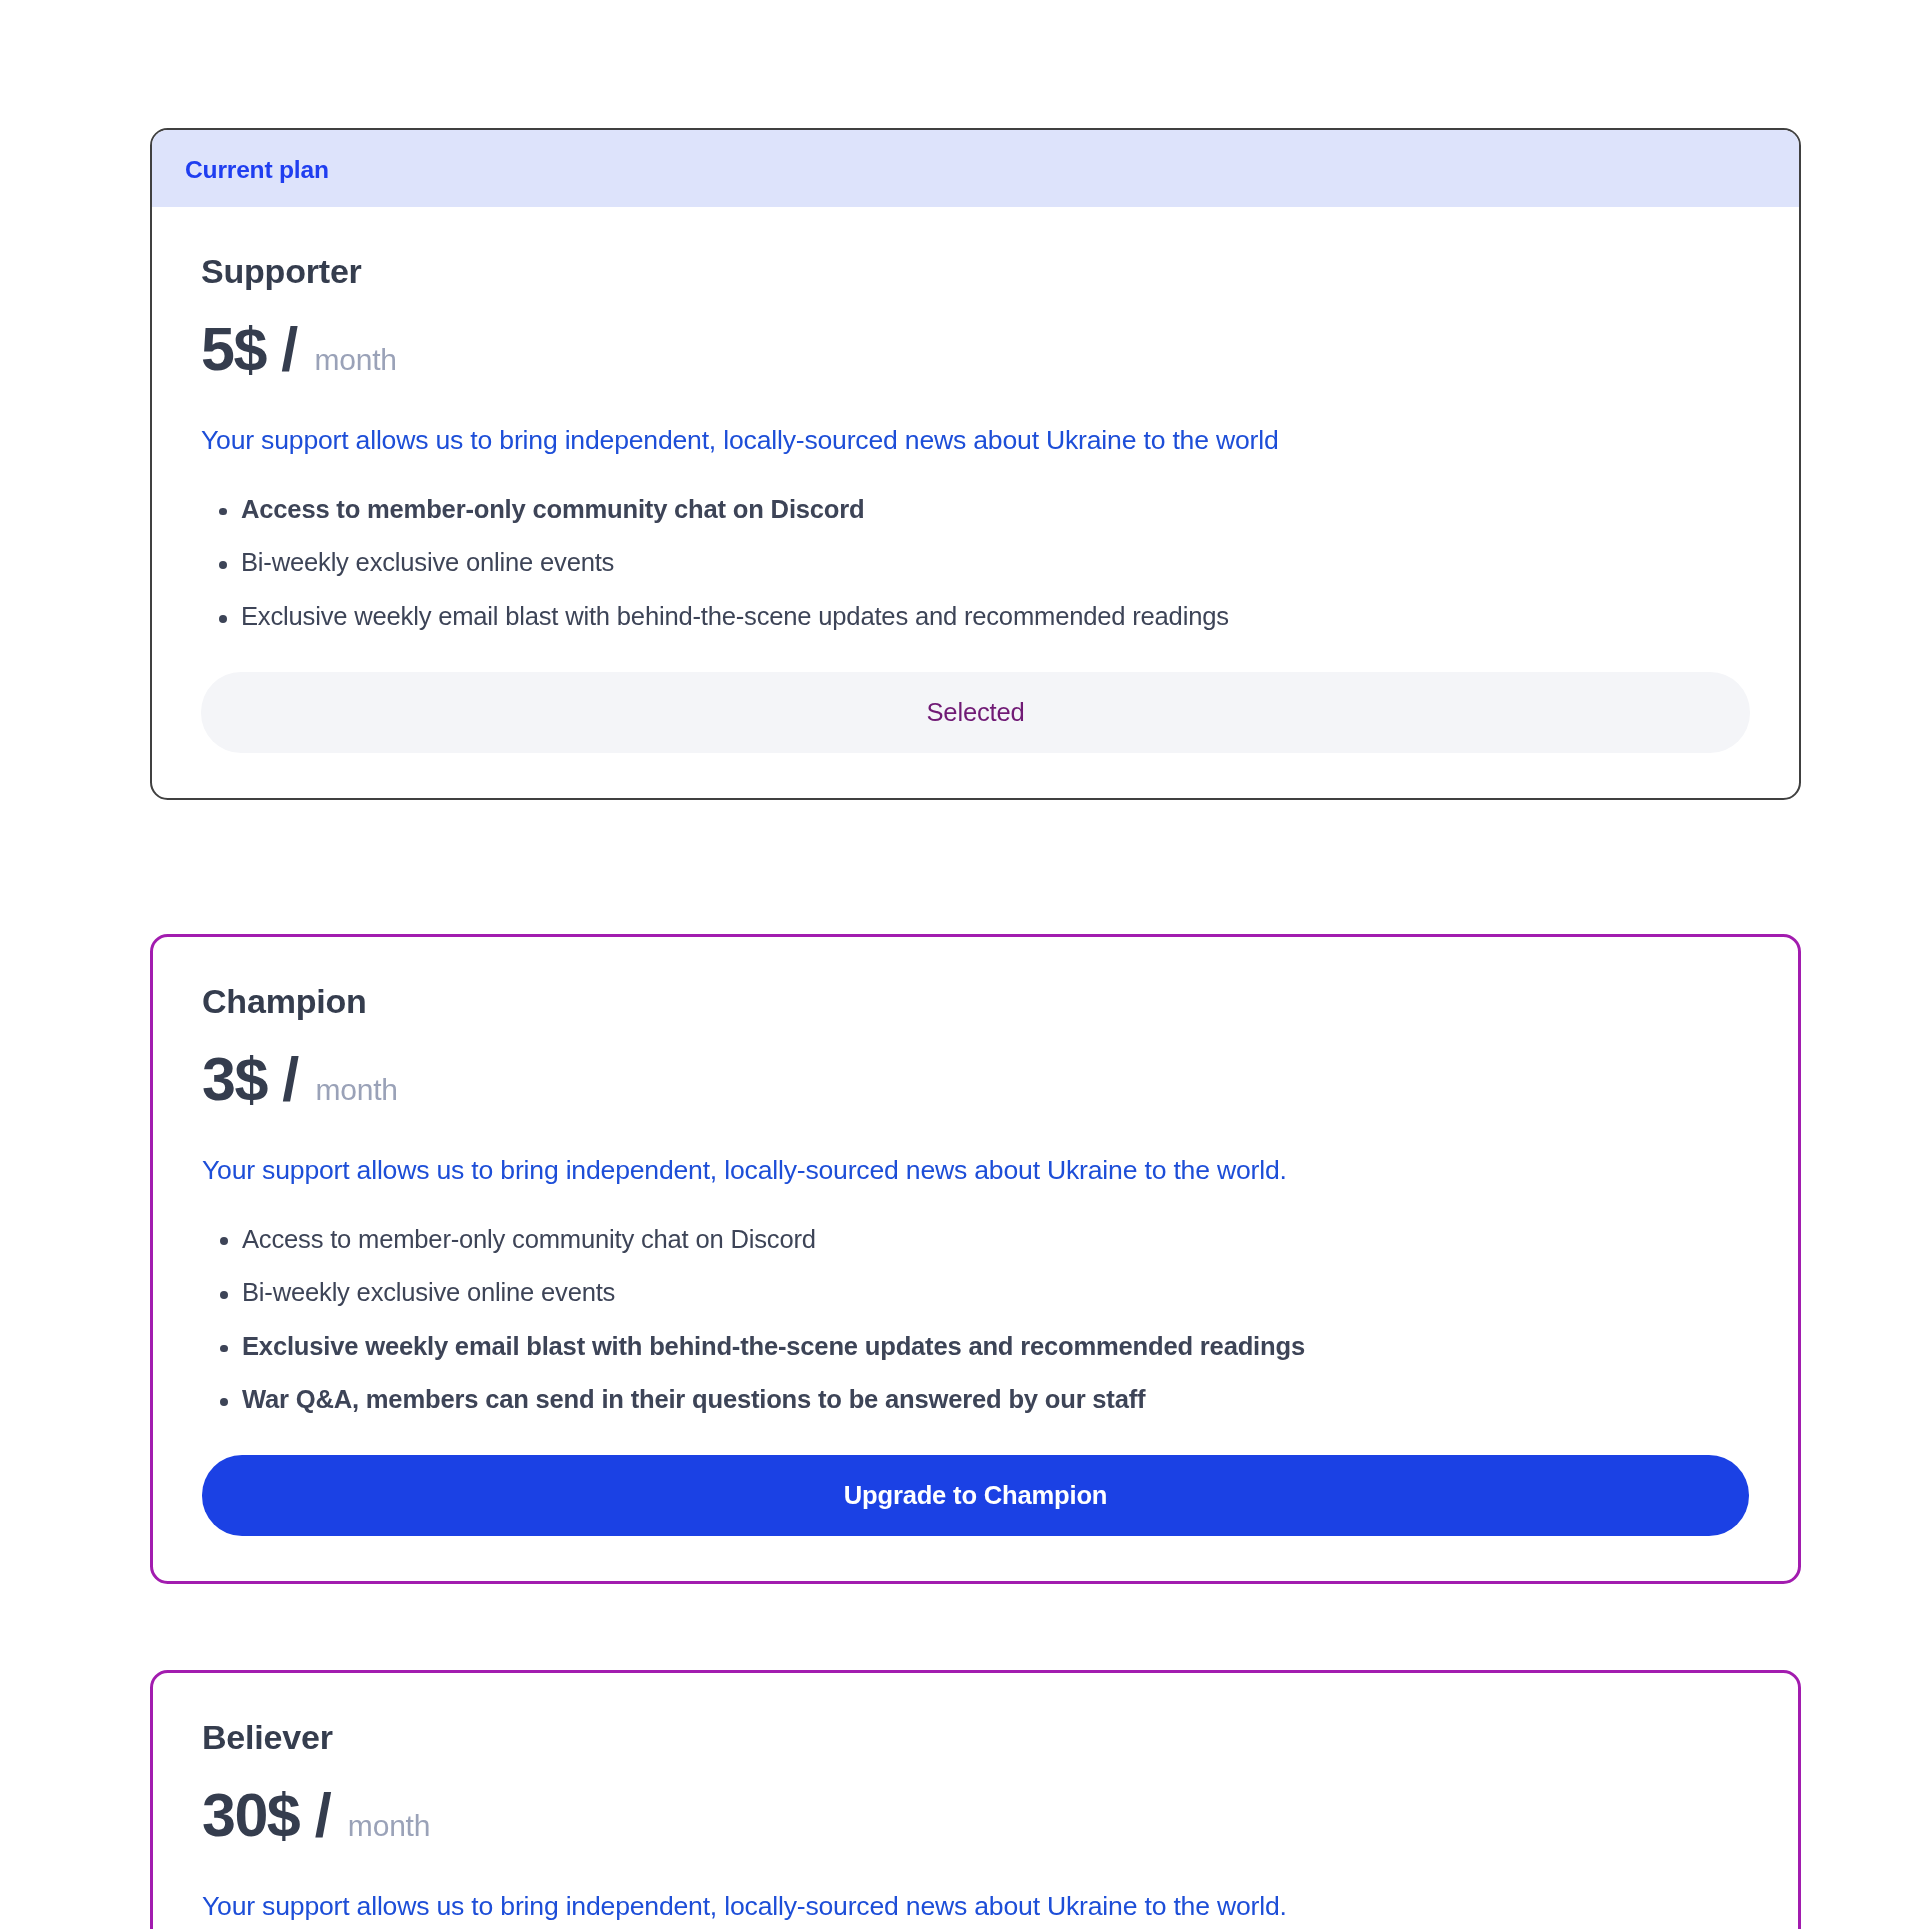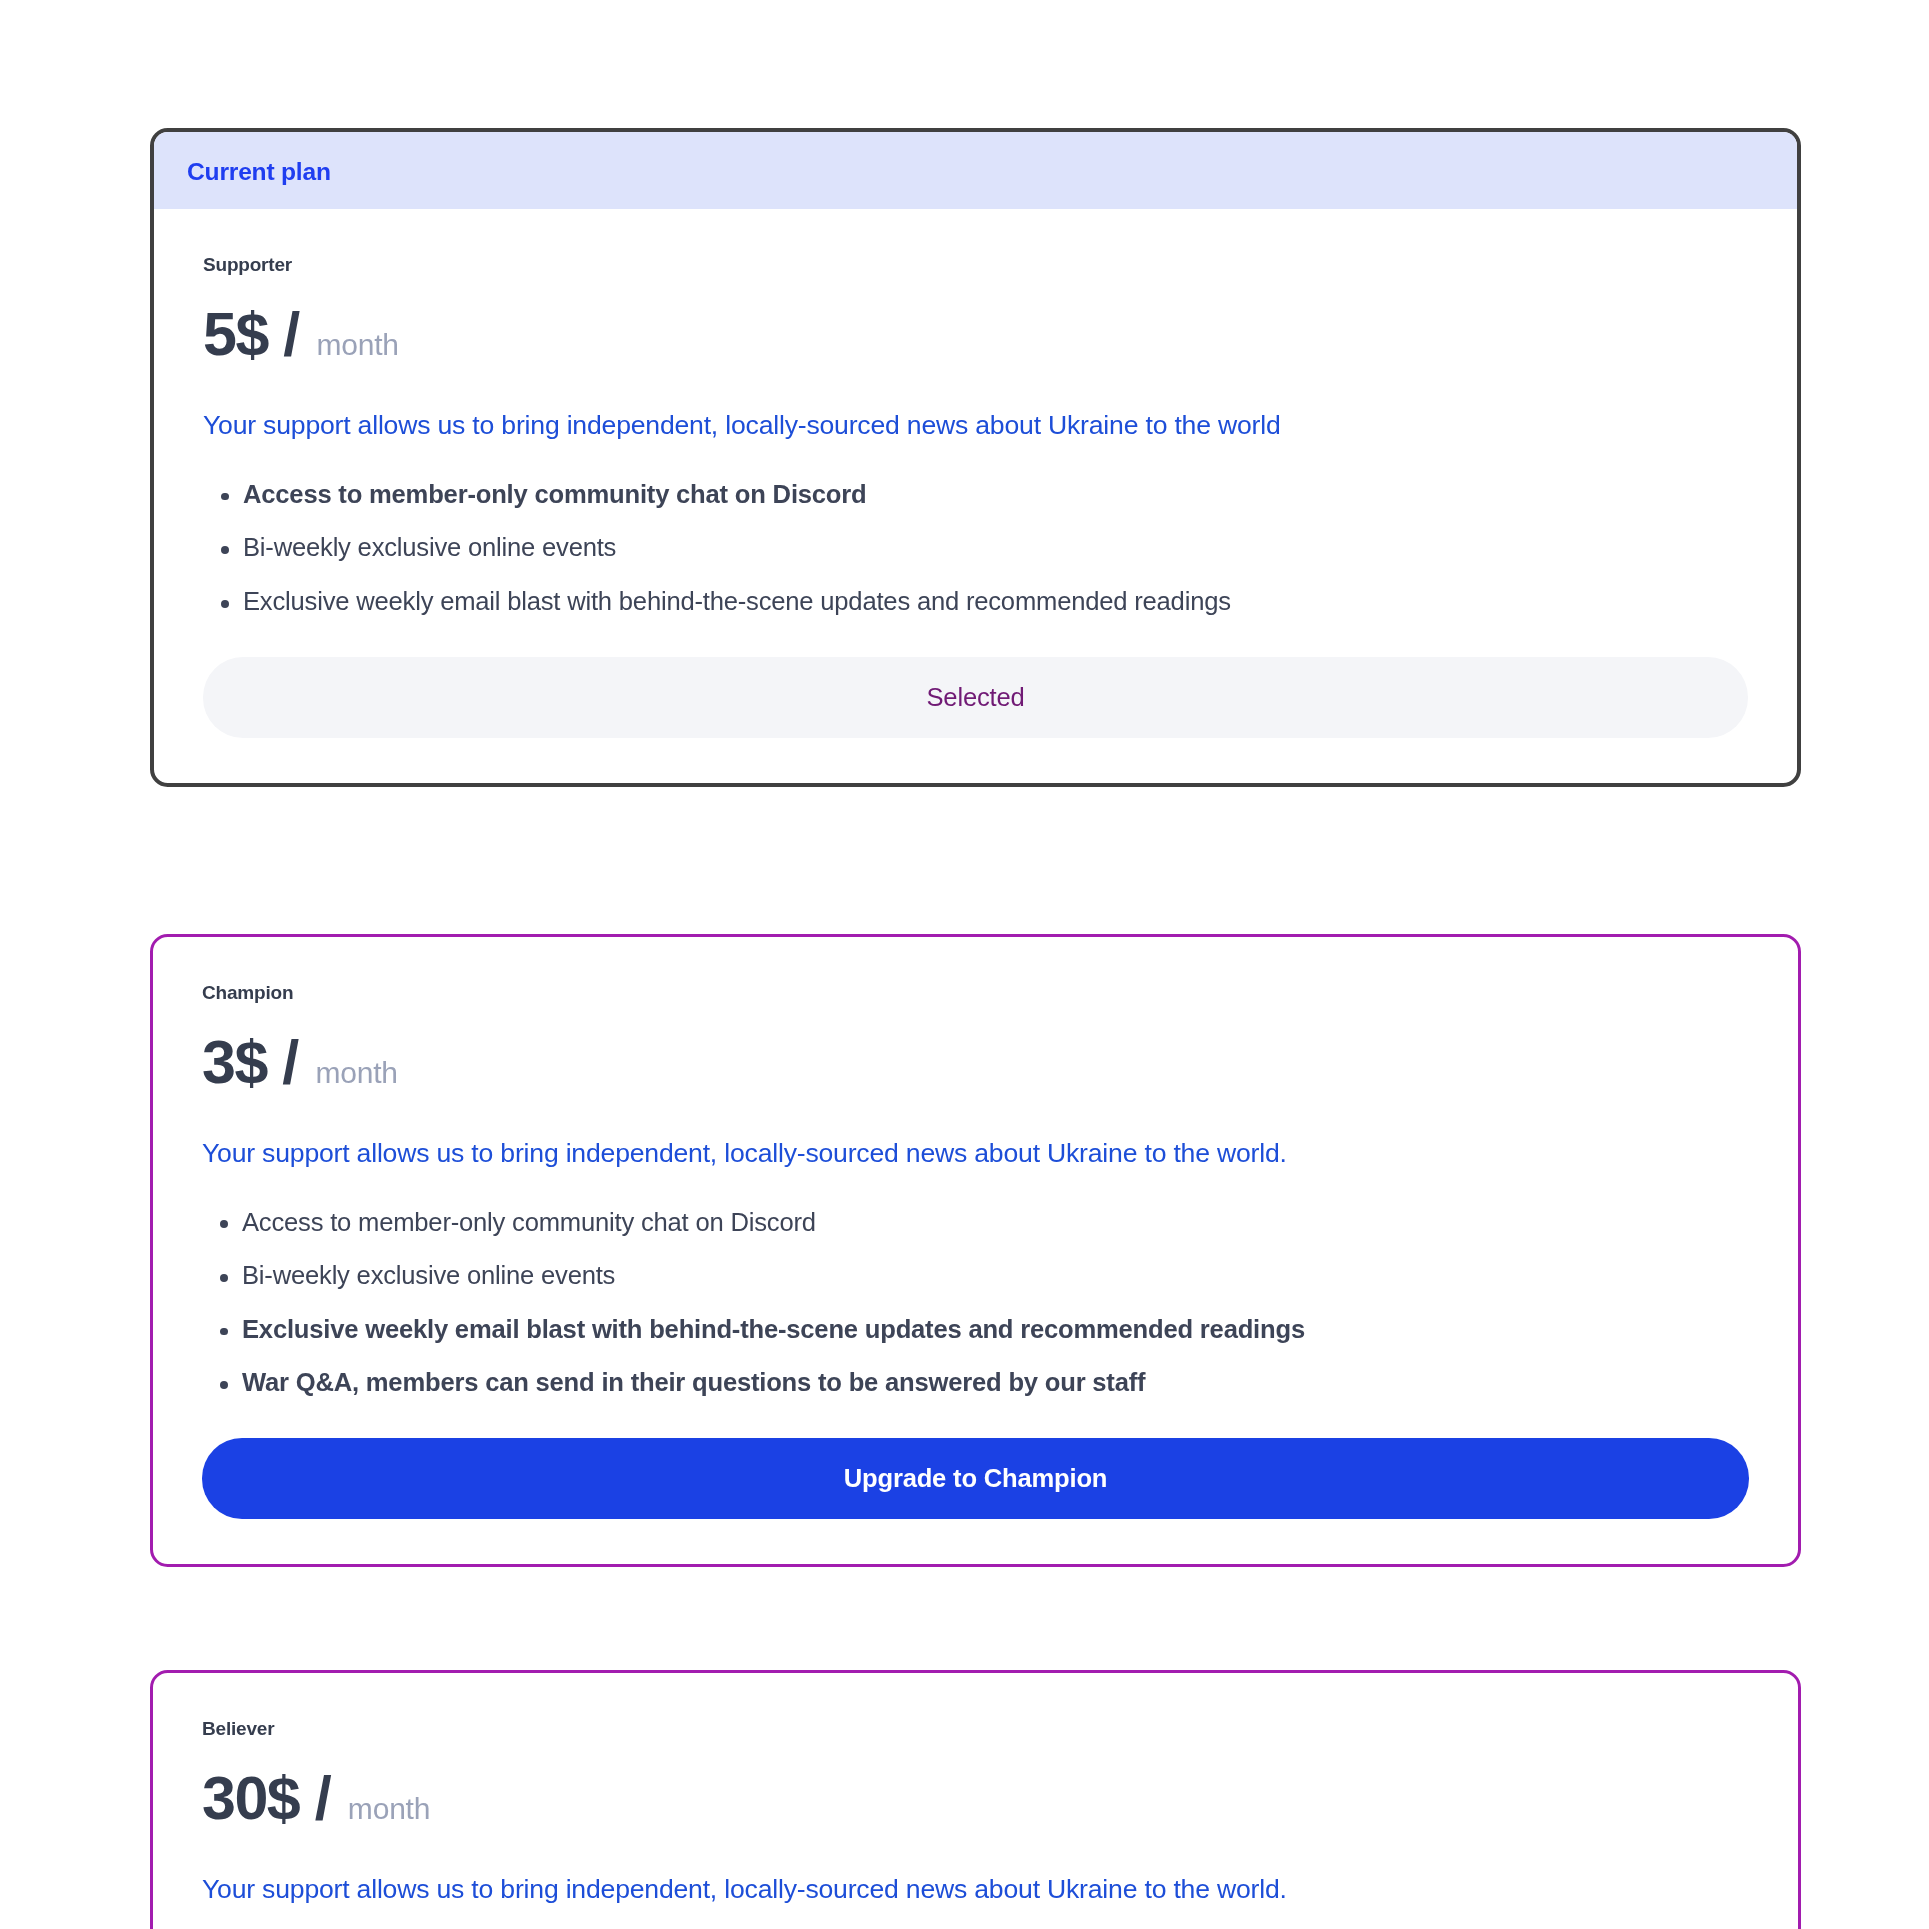--- a/index.html
+++ b/index.html
@@ -18,21 +18,21 @@
     height: 1930px;
     background: #ffffff;
   }
 
   
   .current-plan-card {
     position: absolute;
     left: 150px;
     top: 128px;
     width: 1651px;
-    border: 4px solid #404040;
+    border: 2px solid #404040;
     border-radius: 17.7px;
     background: #ffffff;
     overflow: hidden;
   }
 
   .current-plan-banner {
     background: #dde3fb;
     padding: 25.6px 33px 23.6px 33px;
   }
 
@@ -41,21 +41,21 @@
     font-size: 24.6px;
     font-weight: bold;
     letter-spacing: -0.2px;
   }
 
   .card-body {
     padding: 45px 49px 45px 49px;
   }
 
   .plan-name {
-    font-size: 19px;
+    font-size: 34px;
     font-weight: bold;
     color: #353d4e;
     letter-spacing: -0.2px;
   }
 
   .price-row {
     display: flex;
     align-items: baseline;
     margin-top: 27.6px;
   }

